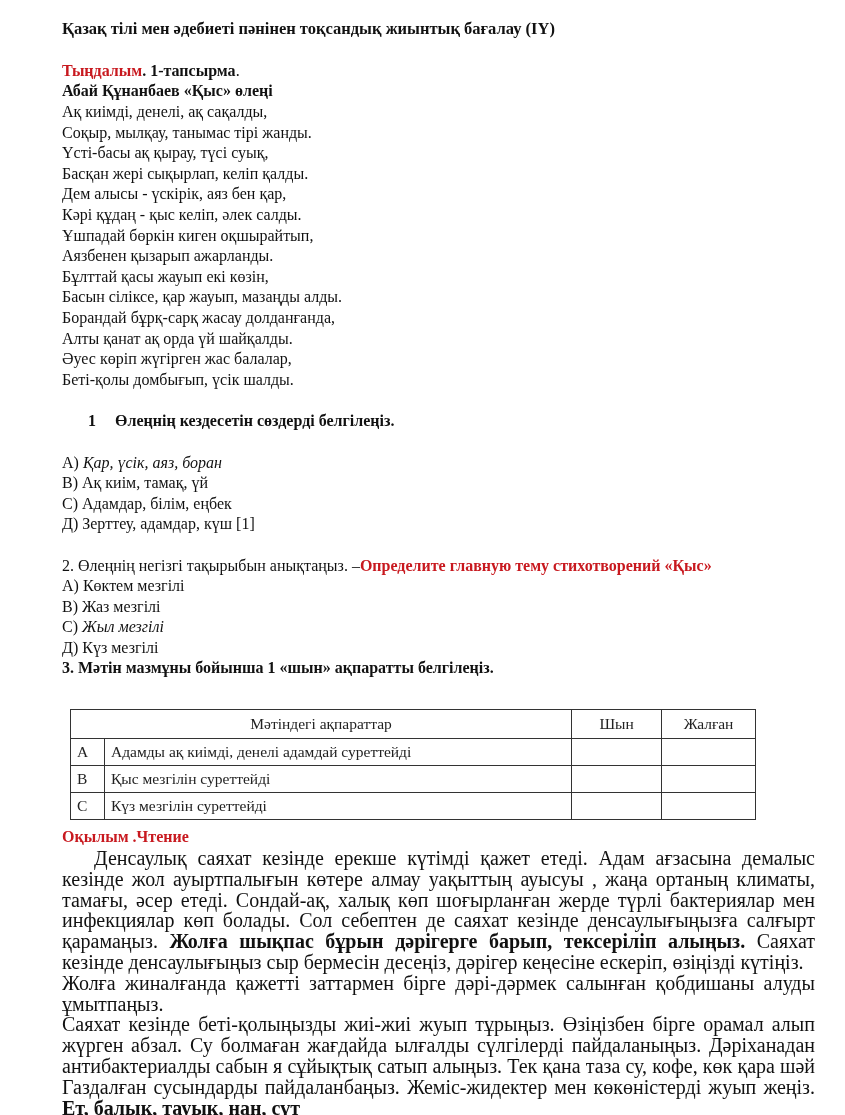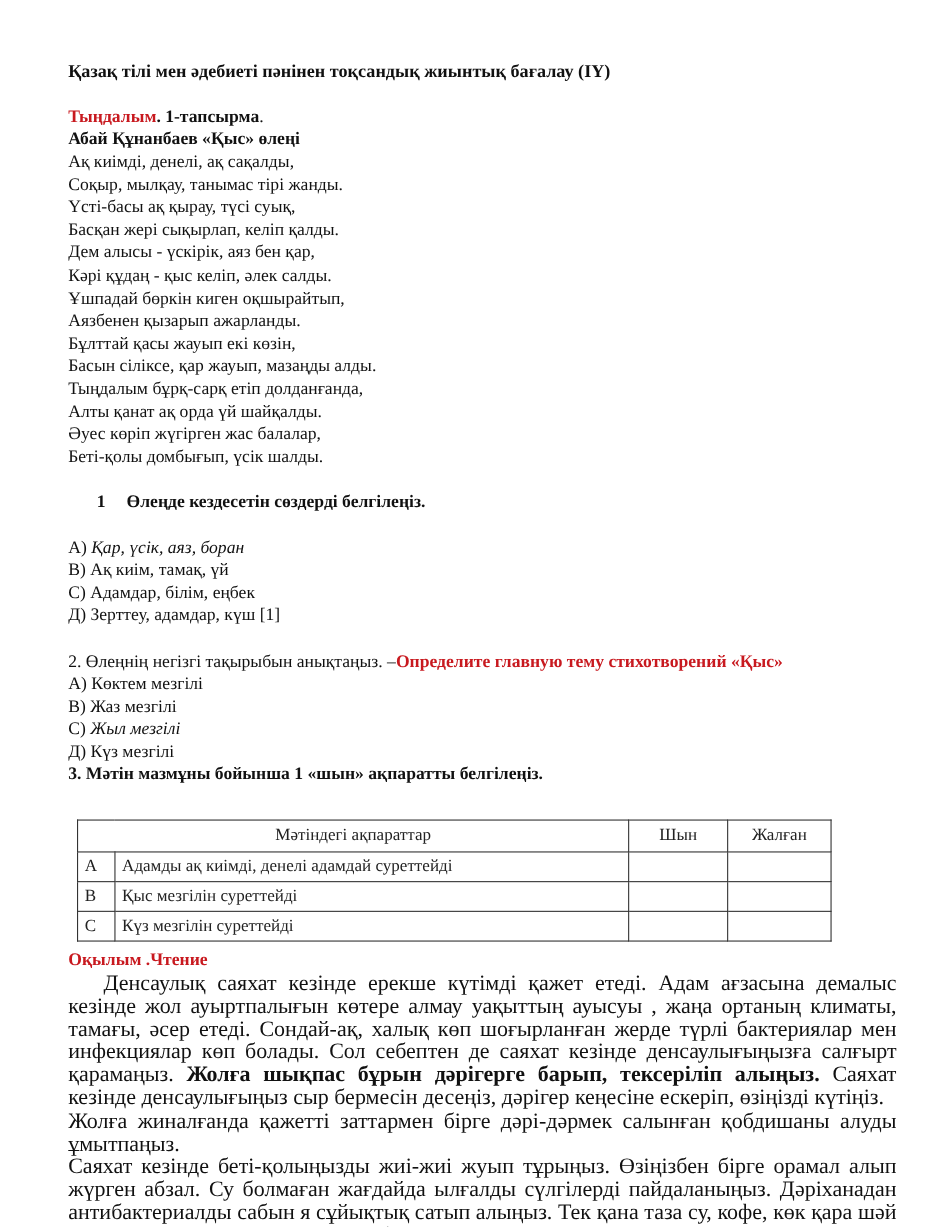--- a/index.html
+++ b/index.html
@@ -1,18 +1,18 @@
 <!DOCTYPE html>
 <html><head>
 <meta charset="utf-8">
 <style>
   html, body { margin:0; padding:0; background:#ffffff; }
   body { width:845px; height:1115px; overflow:hidden; position:relative;
          font-family:"Liberation Serif", "DejaVu Serif", serif; color:#111; font-size:16px; }
-  .page { position:absolute; left:0; top:0; width:845px; height:1063px;margin-top:36px; }
+  .page { position:absolute; left:0; top:0; width:845px; height:1063px; }
   .line { position:absolute; left:62px; white-space:nowrap; line-height:20px; }
   .b { font-weight:bold; }
   .i { font-style:italic; }
   .red { color:#c8191f; }
   .title { top:19px; font-weight:bold; font-size:16.5px; }
   table.info { position:absolute; left:70px; top:709px; width:686px; border-collapse:collapse; font-size:15.5px; }
   table.info td, table.info th { border:1px solid #333; padding:0 6px; height:26px; font-weight:normal; color:#222; }
   table.info th { text-align:center; height:28px; }
   .para { position:absolute; left:62px; width:753px; text-align:justify; line-height:20.8px; font-size:20px; }
   .para p { margin:0; }
@@ -34,28 +34,28 @@
     <div class="line" style="top:102px;">Ақ киімді, денелі, ақ сақалды,</div>
     <div class="line" style="top:123px;">Соқыр, мылқау, танымас тірі жанды.</div>
     <div class="line" style="top:143px;">Үсті-басы ақ қырау, түсі суық,</div>
     <div class="line" style="top:164px;">Басқан жері сықырлап, келіп қалды.</div>
     <div class="line" style="top:184px;">Дем алысы - үскірік, аяз бен қар,</div>
     <div class="line" style="top:205px;">Кәрі құдаң - қыс келіп, әлек салды.</div>
     <div class="line" style="top:226px;">Ұшпадай бөркін киген оқшырайтып,</div>
     <div class="line" style="top:246px;">Аязбенен қызарып ажарланды.</div>
     <div class="line" style="top:267px;">Бұлттай қасы жауып екі көзін,</div>
     <div class="line" style="top:287px;">Басын сіліксе, қар жауып, мазаңды алды.</div>
-    <div class="line" style="top:308px;">Тыңдалым бұрқ-сарқ етіп долданғанда,</div>
+    <div class="line" style="top:308px;">Борандай бұрқ-сарқ жасау долданғанда,</div>
     <div class="line" style="top:329px;">Алты қанат ақ орда үй шайқалды.</div>
     <div class="line" style="top:349px;">Әуес көріп жүгірген жас балалар,</div>
     <div class="line" style="top:370px;">Беті-қолы домбығып, үсік шалды.</div>
   </div>
 
   <div class="line b" style="top:411px; left:88px;">1</div>
-  <div class="line b" style="top:411px; left:115px;">Өлеңде кездесетін сөздерді белгілеңіз.</div>
+  <div class="line b" style="top:411px; left:115px;">Өлеңнің кездесетін сөздерді белгілеңіз.</div>
 
   <div class="line" style="top:453px;">
     <span>A)</span>
     <span class="i">Қар, үсік, аяз, боран</span>
   </div>
   <div class="line" style="top:473px;">
     <span>B)</span>
     <span>Ақ киім, тамақ, үй</span>
   </div>
   <div class="line" style="top:494px;">

